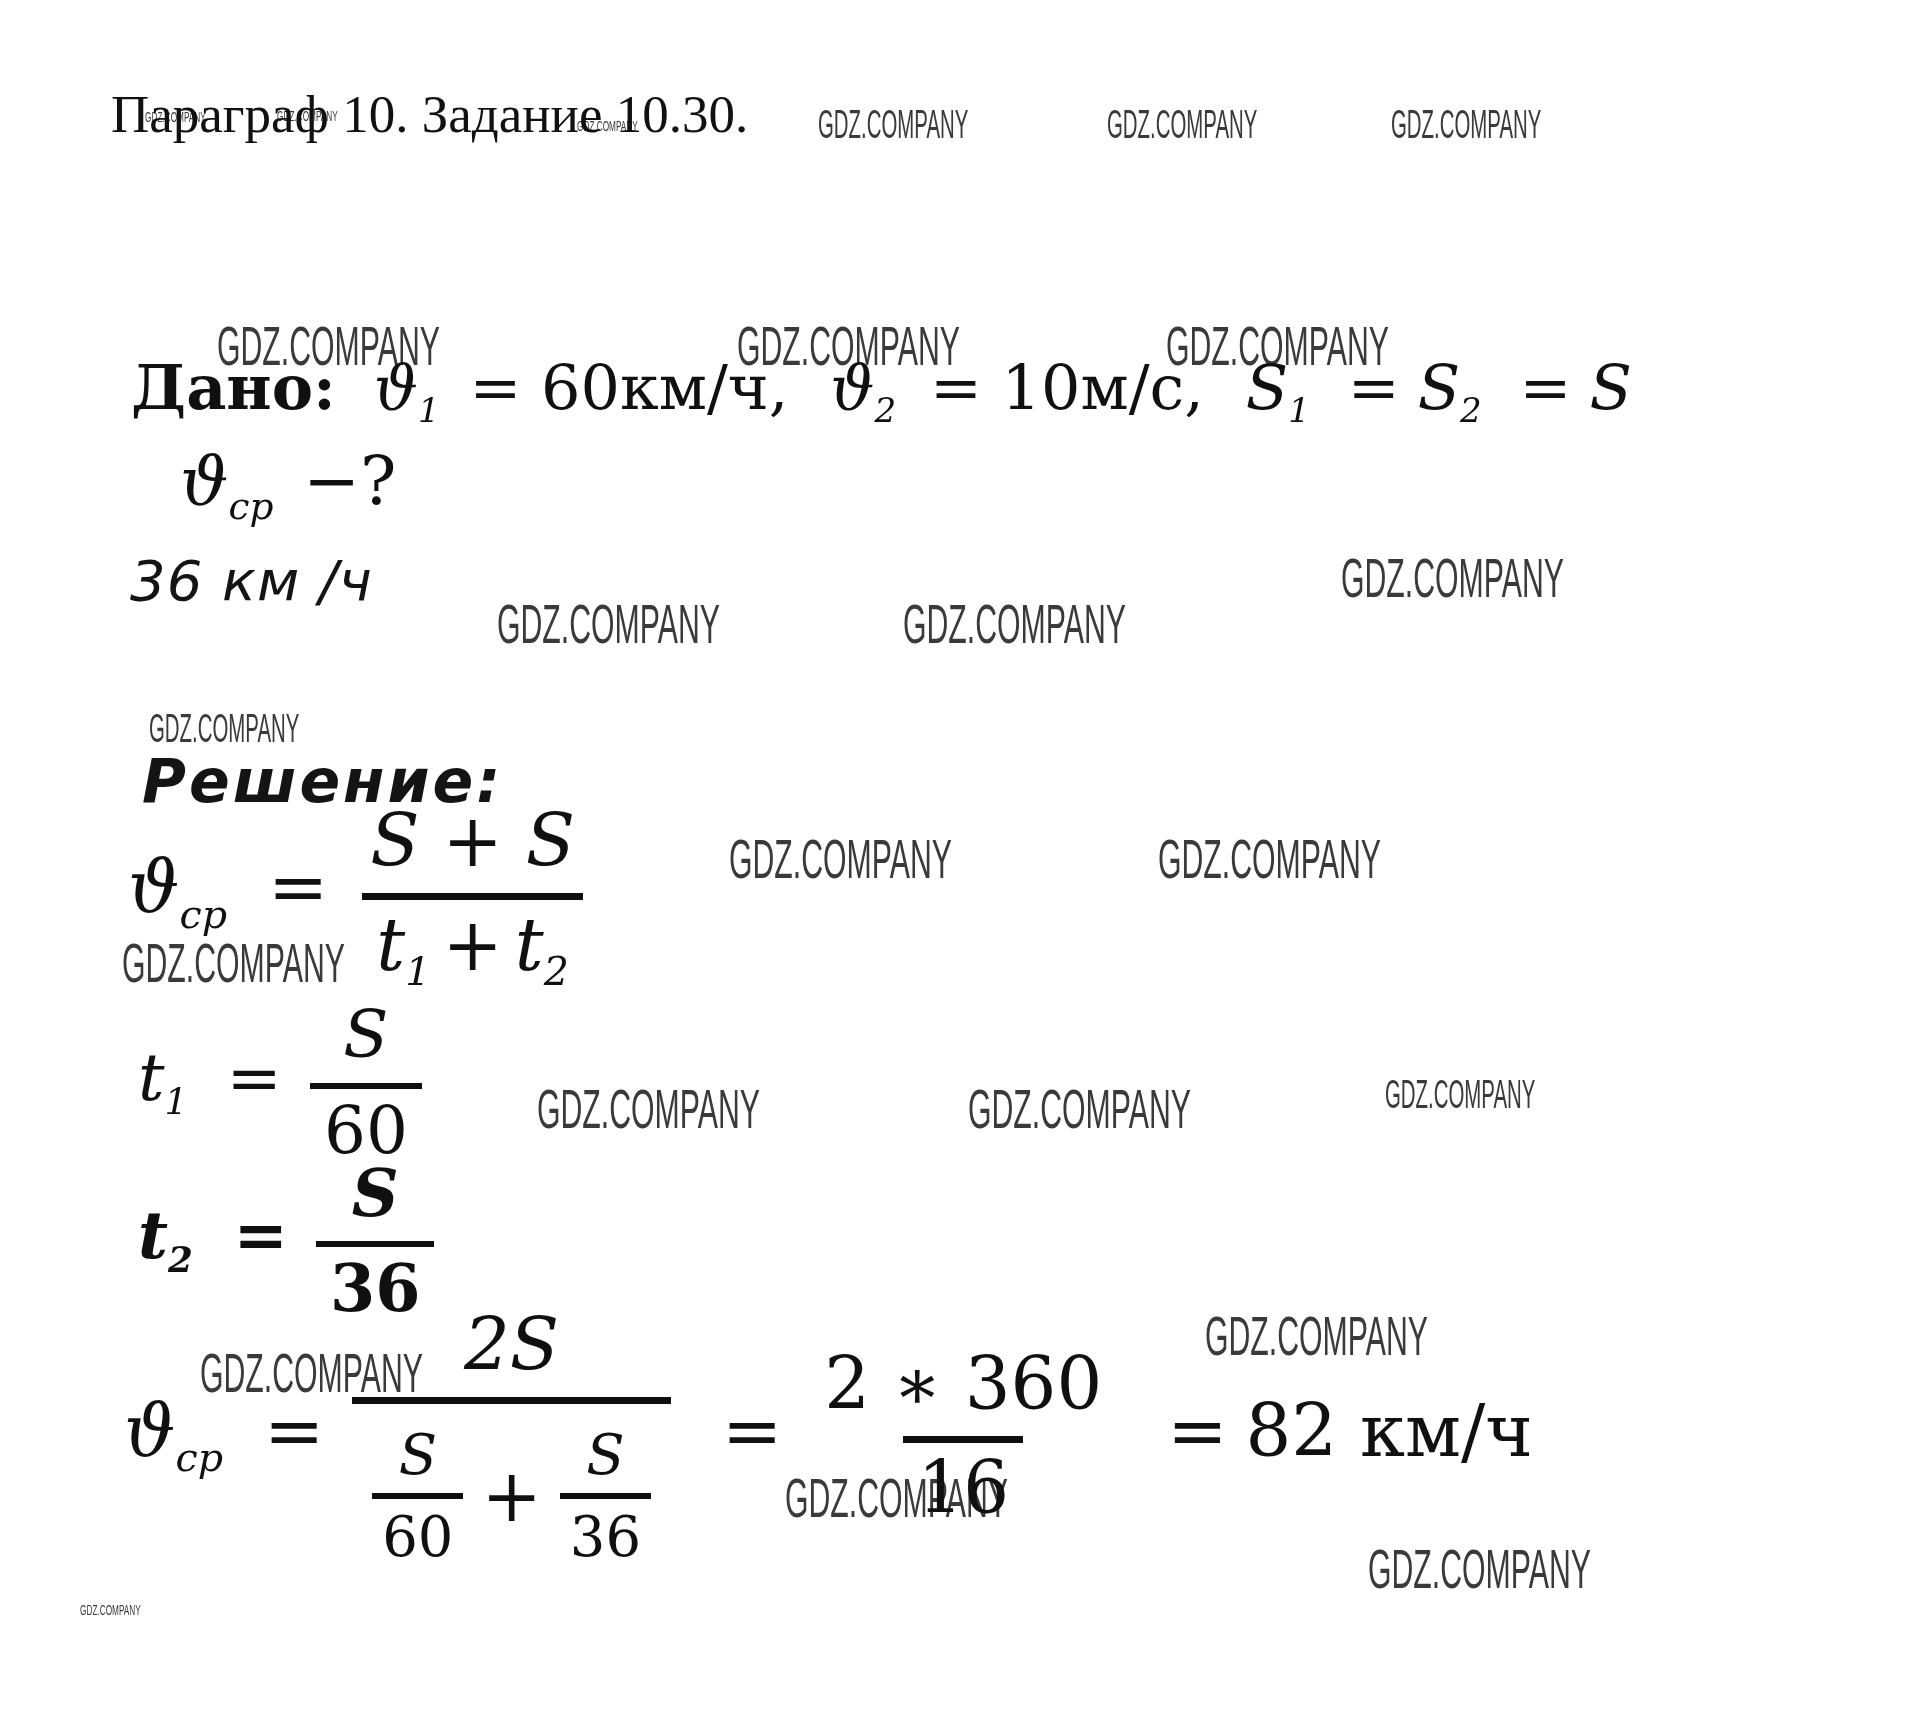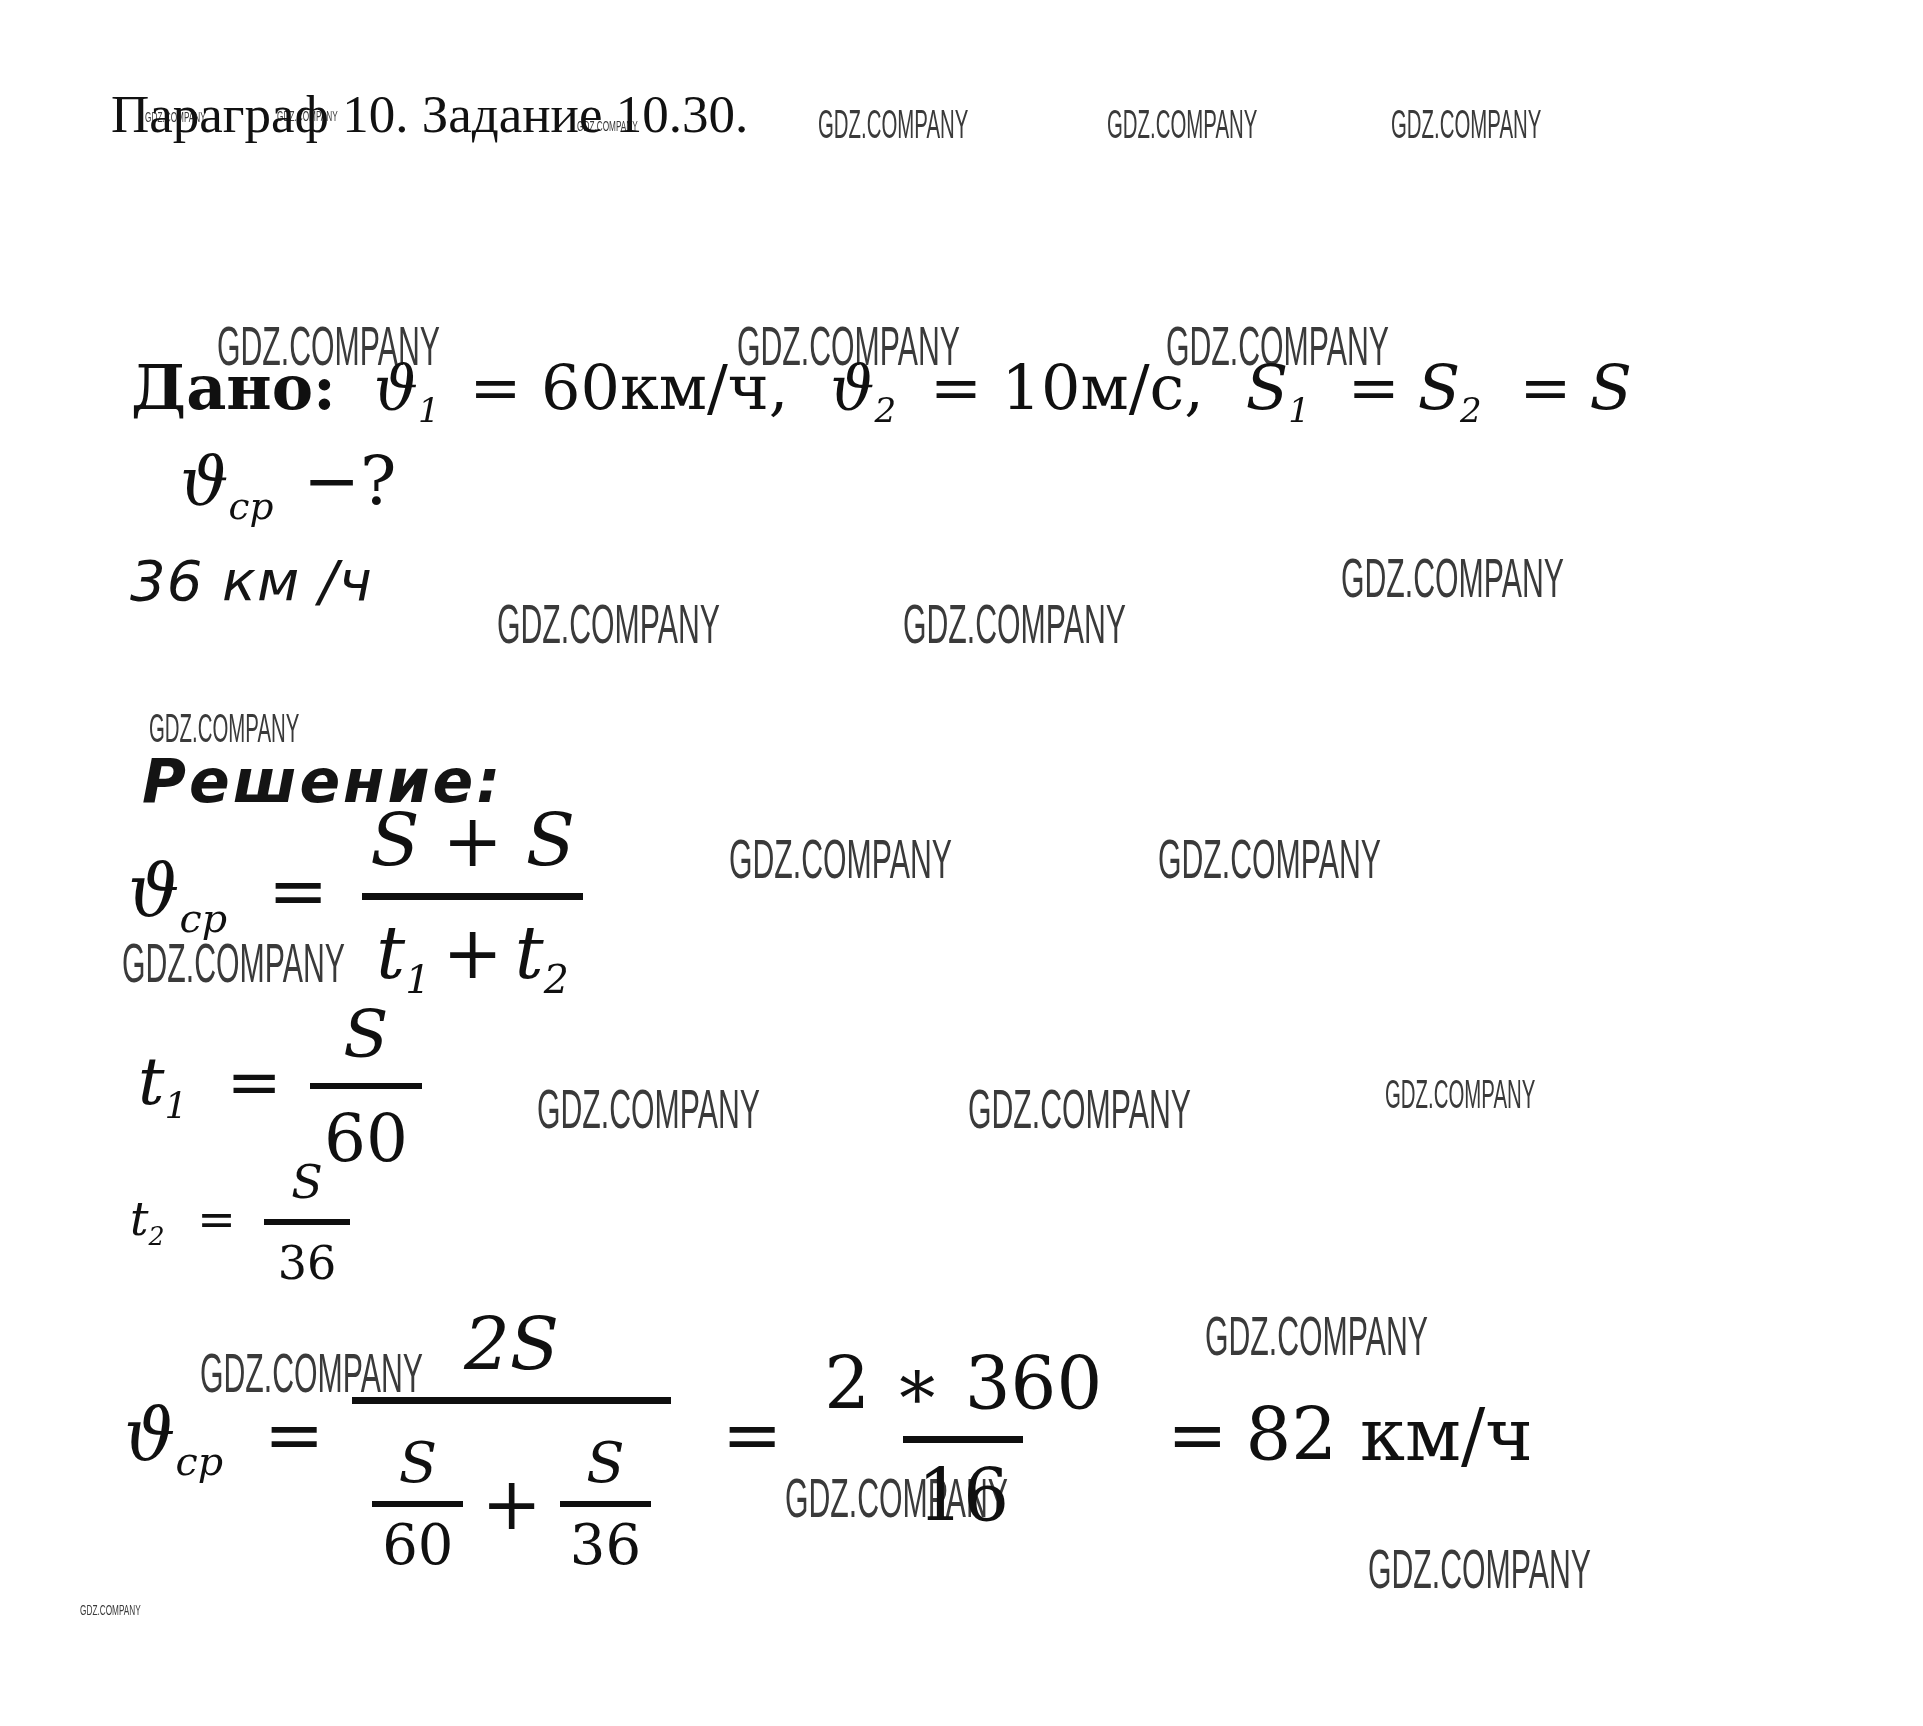--- a/index.html
+++ b/index.html
@@ -21,21 +21,21 @@
   .v{font-style:italic;}
   .mrow sub{font-size:0.55em;line-height:0;font-style:italic;}
   .gap{display:inline-block;width:18px;}
 
   .script{position:absolute;font-family:"DejaVu Sans",sans-serif;font-style:italic;
           white-space:nowrap;color:#141414;}
 
   .frac{display:inline-flex;flex-direction:column;align-items:center;
         vertical-align:middle;margin:0 10px;text-align:center;}
   .frac .num{padding:0 14px 10px;}
-  .frac .den{border-top:7px solid #0f0f0f;padding:12px 14px 0;}
+  .frac .den{border-top:7px solid #0f0f0f;padding:4px 14px 0;}
   .frac-sm{font-size:56px;margin:0 6px;}
   .frac-sm .num{padding:0 10px 6px;}
   .frac-sm .den{border-top:6px solid #0f0f0f;padding:6px 10px 0;}
   .frac-t .den{border-top:6px solid #0f0f0f;}
   .den-group{display:inline-flex;align-items:center;}
   .eq{margin:0 18px;}
   .plus{margin:0 12px;}
 </style>
 </head>
 <body>
@@ -98,21 +98,21 @@
   </div>
 
   <div class="mrow" style="left:138px;top:997px;font-size:66px;">
     <span class="v">t</span><sub>1</sub>
     <span class="eq">=</span><span class="frac frac-t">
         <span class="num v">S</span>
         <span class="den">60</span>
       </span>
   </div>
 
-  <div class="mrow" style="left:130px;top:1156px;font-size:46px;">
+  <div class="mrow" style="left:138px;top:1156px;font-size:65px;font-weight:bold;">
     <span class="v">t</span><sub>2</sub>
     <span class="eq">=</span><span class="frac frac-t">
         <span class="num v">S</span>
         <span class="den">36</span>
       </span>
   </div>
 
   <div class="mrow" style="left:124px;top:1304px;font-size:72px;">
     <span class="v">ϑ</span><sub>ср</sub>
     <span class="eq">=</span><span class="frac">

